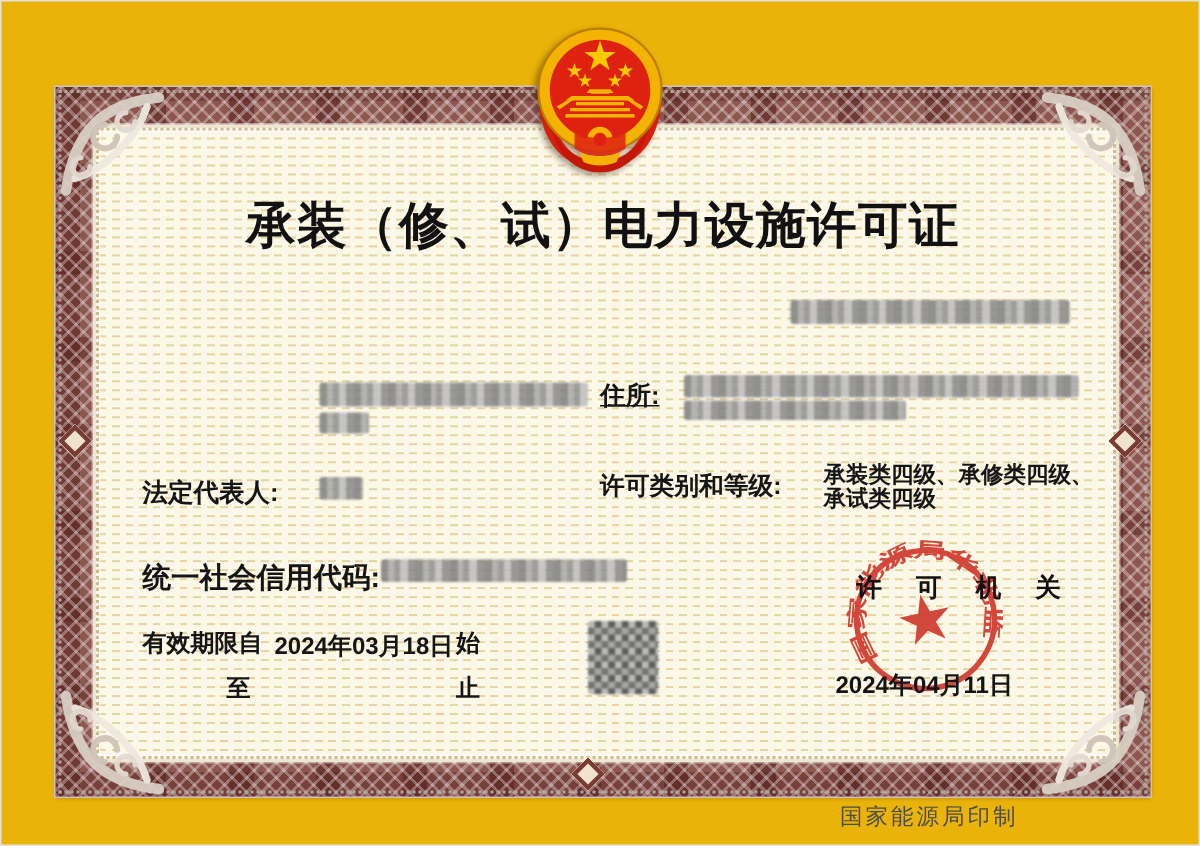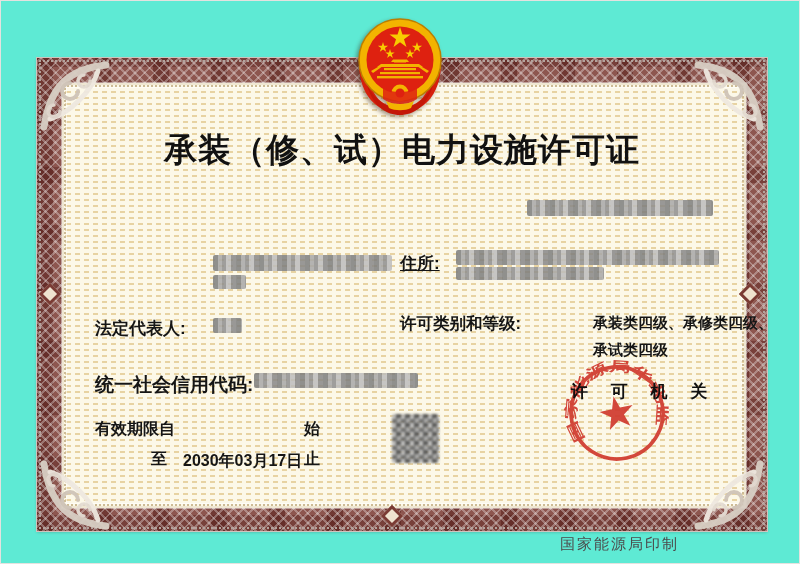--- a/index.html
+++ b/index.html
@@ -3,21 +3,21 @@
 <meta charset="utf-8">
 <style>
   html,body{margin:0;padding:0;}
   body{
     width:800px;height:564px;
     font-family:"Liberation Sans","DejaVu Sans",sans-serif;
     background:#ffffff;
     position:relative;
     overflow:hidden;
   }
-  .page{position:absolute;inset:0;background:#5eead4;}
+  .page{position:absolute;inset:0;background:#eab308;}
   .photo-edge{position:absolute;inset:0;border:1px solid #e4e2df;pointer-events:none;}
 
   
   .frame{
     position:absolute;left:37px;top:58px;width:730px;height:473px;
     background-color:#8d564f;
     background-image:
       repeating-linear-gradient(45deg, rgba(255,255,255,.30) 0 2px, rgba(255,255,255,0) 2px 7px),
       repeating-linear-gradient(-45deg, rgba(255,255,255,.30) 0 2px, rgba(255,255,255,0) 2px 7px),
       repeating-linear-gradient(90deg, rgba(84,28,24,.50) 0 16px, rgba(84,28,24,0) 16px 58px),
@@ -54,21 +54,21 @@
   .emblem{position:absolute;left:353px;top:15px;width:94px;height:104px;z-index:5;
     filter:drop-shadow(-2px 2px 2px rgba(60,30,10,.45));}
 
   
   .abs{position:absolute;white-space:nowrap;color:#151515;}
   .title{left:64px;top:128px;width:676px;text-align:center;
     font-size:33px;font-weight:800;letter-spacing:1px;color:#111;white-space:nowrap;}
   .lbl{font-weight:bold;font-size:17px;}
   .val{font-weight:600;font-size:16px;}
   .class-value{position:absolute;left:549px;top:309px;width:190px;
-    font-size:15px;font-weight:600;line-height:27px;color:#151515;white-space:normal;margin-left:44px;}
+    font-size:15px;font-weight:600;line-height:16px;color:#151515;white-space:normal;}
 
   
   .blur{
     position:absolute;border-radius:2px;
     background-image:repeating-linear-gradient(90deg,#7e7e7e 0 5px,#a8a8a8 5px 9px,#8f8f8f 9px 13px,#bdbdbd 13px 18px,#888 18px 23px);
     filter:blur(.7px);opacity:.85;
   }
   .qr{
     position:absolute;left:392px;top:414px;width:47px;height:49px;
     background:conic-gradient(#4f4f4f 90deg,#9d9d9d 90deg 180deg,#666 180deg 270deg,#b5b5b5 270deg);
@@ -192,36 +192,37 @@
   <div class="abs lbl" style="left:95px;top:317px;">法定代表人:</div>
   <div class="blur" style="left:213px;top:318px;width:29px;height:15px;"></div>
 
   <div class="abs lbl" style="left:400px;top:313px;font-size:16.5px;">许可类别和等级:</div>
   <div class="class-value">承装类四级、承修类四级、承试类四级</div>
 
   <div class="abs lbl" style="left:95px;top:372px;font-size:19px;">统一社会信用代码:</div>
   <div class="blur" style="left:254px;top:373px;width:164px;height:15px;"></div>
 
   <div class="abs lbl" style="left:95px;top:419px;font-size:16px;">有效期限自</div>
+  <div class="abs val" style="left:183px;top:421px;">2024年03月18日</div>
   <div class="abs lbl" style="left:304px;top:419px;font-size:16px;">始</div>
 
   <div class="abs lbl" style="left:151px;top:449px;font-size:16px;">至</div>
-  <div class="abs val" style="left:183px;top:451px;">2030年03月17日</div>
   <div class="abs lbl" style="left:304px;top:449px;font-size:16px;">止</div>
 
   <div class="qr"></div>
 
   <div class="seal">
     <svg viewBox="0 0 130 130">
       <defs>
         <path id="ringArc" d="M 28.9,83.5 A 41,41 0 1,1 101.1,83.5" fill="none"></path>
       </defs>
       <circle cx="65" cy="65" r="46" fill="none" stroke="#d03a2e" stroke-width="3.6"></circle>
       <path d="M65,48 l4.0,12.3 12.9,0 -10.4,7.6 4.0,12.3 -10.5,-7.6 -10.5,7.6 4.0,-12.3 -10.4,-7.6 12.9,0 Z" fill="#d03a2e"></path>
       <text font-size="13.5" font-weight="bold" fill="#d03a2e" font-family="Liberation Sans, sans-serif">
         <textPath href="#ringArc" startOffset="0" lengthAdjust="spacingAndGlyphs" textLength="213">国家能源局华北监管局</textPath>
       </text>
     </svg>
   </div>
   <div class="seal-overlay">许 可 机 关</div>
+  <div class="seal-date">2024年04月11日</div>
 
   <div class="printed-by">国家能源局印制</div>
 </div>
 
 </body></html>

